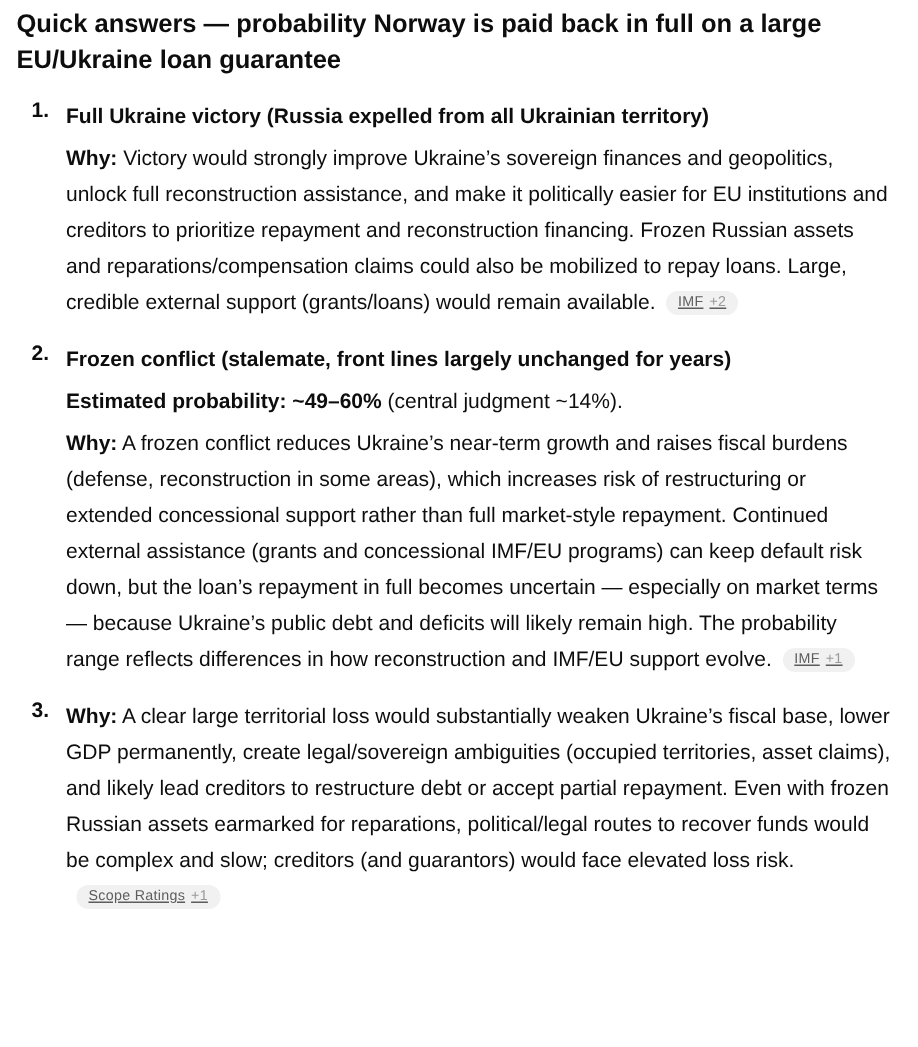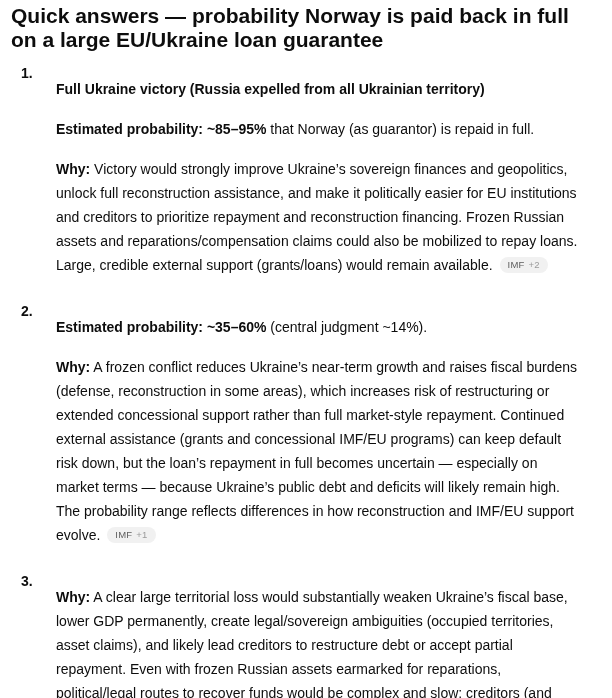--- a/index.html
+++ b/index.html
@@ -11,21 +11,21 @@
     color: #0d0d0d;
   }
   .page {
     width: 612px;
     height: 698px;
     padding: 4px 14px 8px 11px;
     overflow: hidden;
   }
   h1.heading {
     margin: 0 0 9px 0;
-    font-size: 21px;
+    font-size: 17px;
     line-height: 24px;
     font-weight: 700;
     color: #0d0d0d;
     max-width: 575px;
   }
   .list { margin: 0; padding: 0; }
   .item {
     display: flex;
     align-items: flex-start;
     margin-bottom: 6px;
@@ -38,65 +38,66 @@
     font-weight: 700;
     font-size: 14px;
     line-height: 24px;
   }
   .itembody {
     flex: 0 1 auto;
     max-width: 560px;
     font-size: 14px;
     line-height: 24px;
   }
-  .itembody p { margin: 16px; }
+  .itembody p { margin: 4px; }
   .title-line { font-weight: 700; }
   .bold { font-weight: 700; }
   .badge {
     display: inline-block;
     background: #f1f1f1;
     border-radius: 9px;
     padding: 0 8px;
     margin-left: 7px;
     font-size: 9.5px;
     line-height: 16px;
     height: 16px;
     color: #5d5d5d;
     letter-spacing: 0.2px;
     white-space: nowrap;
     vertical-align: 2px;
     cursor: pointer;
+    text-decoration: underline;
   }
   .badge .count {
     color: #9a9a9a;
     margin-left: 4px;
   }
 </style>
 </head>
 <body>
 
 <div class="page">
 
   <h1 class="heading">Quick answers — probability Norway is paid back in full on a large EU/Ukraine loan guarantee</h1>
 
   <div class="list">
 
     <div class="item">
       <div class="num">1.</div>
       <div class="itembody">
         <p class="title-line">Full Ukraine victory (Russia expelled from all Ukrainian territory)</p>
-        <p><span class="bold">Estimated probability: ~85–95%</span><span> that Norway (as guarantor) is repaid in full.</span></p>
         <p><span class="bold">Why:</span><span> Victory would strongly improve Ukraine’s sovereign finances and geopolitics, unlock full reconstruction assistance, and make it politically easier for EU institutions and creditors to prioritize repayment and reconstruction financing. Frozen Russian assets and reparations/compensation claims could also be mobilized to repay loans. Large, credible external support (grants/loans) would remain available.</span><span class="badge"><span>IMF</span><span class="count">+2</span></span></p>
       </div>
     </div>
 
     <div class="item">
       <div class="num">2.</div>
       <div class="itembody">
-        <p><span class="bold">Estimated probability: ~35–60%</span><span> (central judgment ~14%).</span></p>
+        <p class="title-line">Frozen conflict (stalemate, front lines largely unchanged for years)</p>
+        <p><span class="bold">Estimated probability: ~49–60%</span><span> (central judgment ~14%).</span></p>
         <p><span class="bold">Why:</span><span> A frozen conflict reduces Ukraine’s near-term growth and raises fiscal burdens (defense, reconstruction in some areas), which increases risk of restructuring or extended concessional support rather than full market-style repayment. Continued external assistance (grants and concessional IMF/EU programs) can keep default risk down, but the loan’s repayment in full becomes uncertain — especially on market terms — because Ukraine’s public debt and deficits will likely remain high. The probability range reflects differences in how reconstruction and IMF/EU support evolve.</span><span class="badge"><span>IMF</span><span class="count">+1</span></span></p>
       </div>
     </div>
 
     <div class="item">
       <div class="num">3.</div>
       <div class="itembody">
         <p><span class="bold">Why:</span><span> A clear large territorial loss would substantially weaken Ukraine’s fiscal base, lower GDP permanently, create legal/sovereign ambiguities (occupied territories, asset claims), and likely lead creditors to restructure debt or accept partial repayment. Even with frozen Russian assets earmarked for reparations, political/legal routes to recover funds would be complex and slow; creditors (and guarantors) would face elevated loss risk.</span><span class="badge"><span>Scope Ratings</span><span class="count">+1</span></span></p>
       </div>
     </div>

